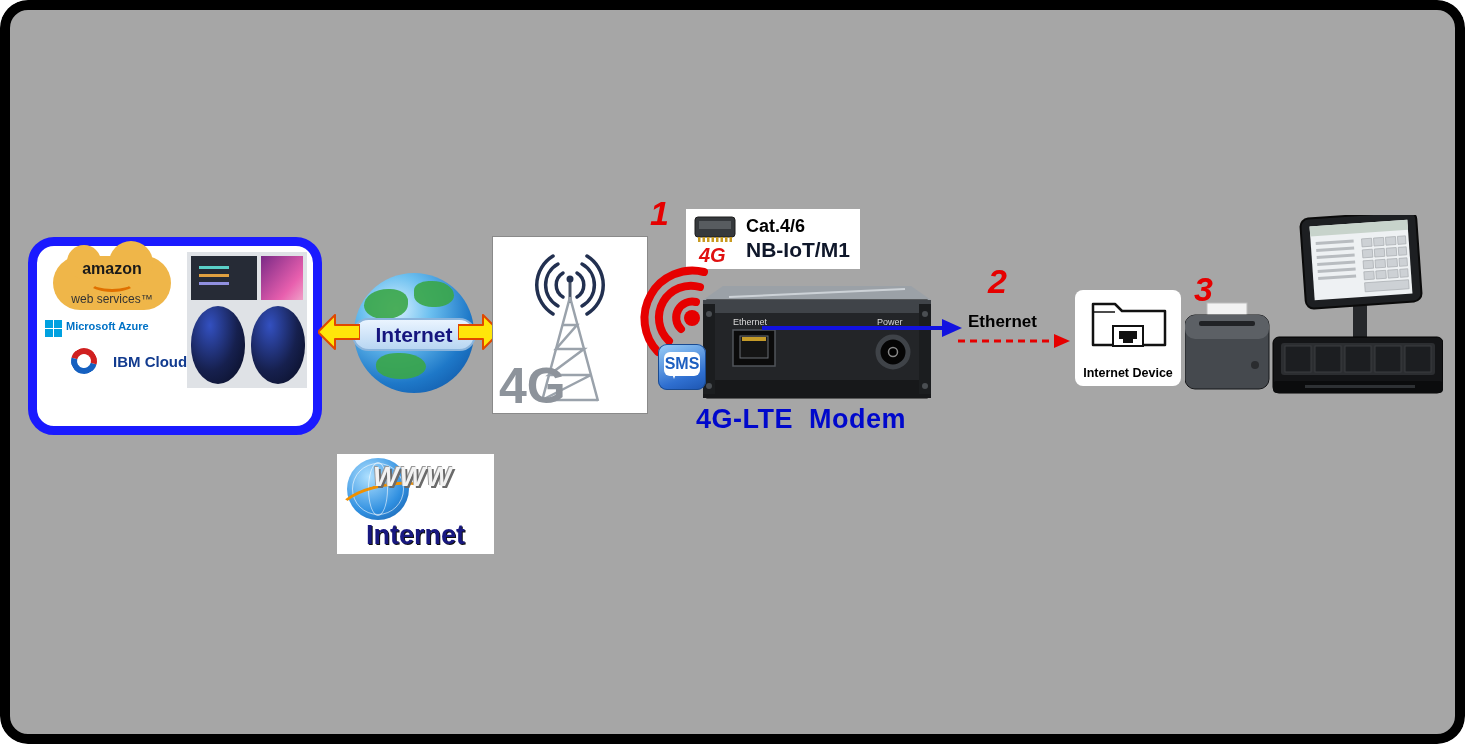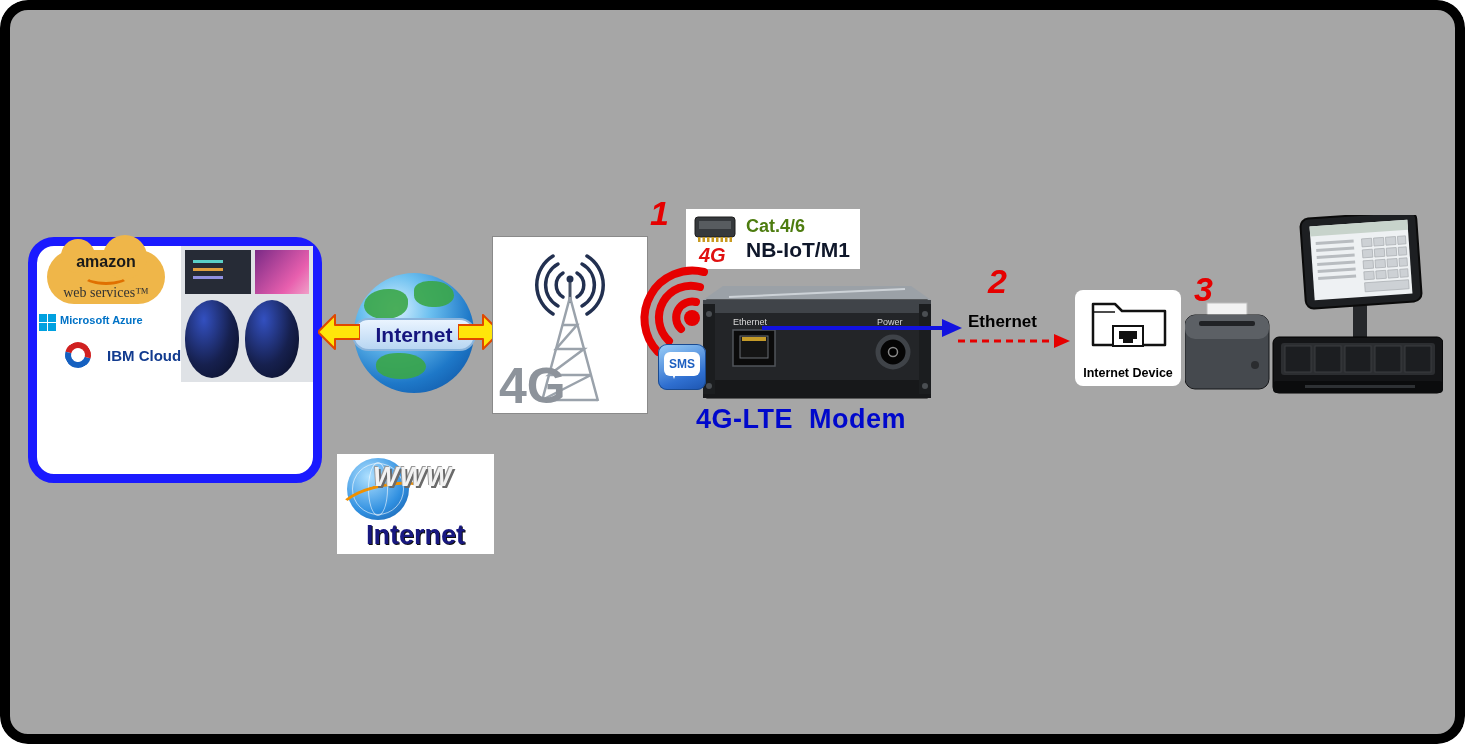--- a/index.html
+++ b/index.html
@@ -5,31 +5,31 @@
   html,body { margin:0; padding:0; background:#ffffff; }
   .stage { position:relative; width:1465px; height:744px; background:#a6a6a6;
            border-radius:28px; font-family:"Liberation Sans", sans-serif; overflow:hidden; }
   .frame { position:absolute; inset:0; border:10px solid #000; border-radius:28px;
            pointer-events:none; z-index:60; }
   .abs { position:absolute; }
   svg { display:block; }
   svg text { font-family:"Liberation Sans", sans-serif; }
 
   
-  .noc { left:28px; top:237px; width:294px; height:246px; background:#fff;
-         border:9px solid #1a1aff; border-radius:26px; box-sizing:border-box; }
+  .noc { left:28px; top:237px; width:294px; height:198px; background:#fff;
+         border:9px solid #1a1aff; border-radius:26px; box-sizing:border-box; padding:6px; }
   .noc-body { position:relative; display:flex; gap:6px; height:136px; }
   .logos { position:relative; width:138px; }
   .aws { position:absolute; left:10px; top:4px; width:118px; height:54px; background:#efb649;
          border-radius:30px; display:flex; flex-direction:column; align-items:center; justify-content:center; }
   .aws::before { content:""; position:absolute; left:14px; top:-11px; width:34px; height:34px; border-radius:50%; background:#efb649; }
   .aws::after  { content:""; position:absolute; right:18px; top:-15px; width:44px; height:44px; border-radius:50%; background:#efb649; }
   .aws span, .aws i { position:relative; z-index:1; }
   .aws-t1 { font-weight:bold; font-size:16px; color:#1a1a1a; line-height:1; }
-  .aws-t2 { font-size:14px; color:#333;font-family:Liberation Serif, serif; }
+  .aws-t2 { font-size:12px; color:#333; }
   .aws-smile { display:block; width:40px; height:12px; border:3px solid transparent;
                border-bottom-color:#e07000; border-radius:50%; margin-top:-3px; }
   .azure { position:absolute; left:2px; top:68px; display:flex; align-items:flex-start; gap:4px; }
   .ms-squares { width:17px; height:17px; display:grid; grid-template-columns:8px 8px; grid-template-rows:8px 8px; gap:1px; }
   .ms-squares i { background:#00a1e0; }
   .azure-text { font-size:11px; font-weight:bold; color:#0072c6; }
   .ibm { position:absolute; left:28px; top:96px; display:flex; align-items:center; gap:16px; }
   .ibm-swirl { width:26px; height:26px; border-radius:50%; border:6px solid #d02020;
                border-left-color:#1560c0; border-bottom-color:#1560c0; box-sizing:border-box; transform:rotate(-30deg); }
   .ibm-text { font-size:15px; font-weight:bold; color:#123b8f; }
@@ -75,33 +75,33 @@
                font-size:27px; color:#181880; text-shadow:1px 1px 0 #101010; }
 
   
   .marker { font-style:italic; font-weight:900; font-size:34px; color:#e60000; z-index:20; }
   .m1 { left:650px; top:194px; } .m2 { left:988px; top:262px; } .m3 { left:1194px; top:270px; }
 
   
   .module { left:686px; top:209px; width:174px; height:60px; background:#fff; box-sizing:border-box;
             display:flex; align-items:center; gap:8px; padding:2px 6px; }
   .module-texts { display:flex; flex-direction:column; line-height:1.2; }
-  .mt1 { font-weight:bold; font-size:18px; color:#4d7c0f; }
+  .mt1 { font-weight:bold; font-size:18px; color:#000000; }
   .mt2 { font-weight:bold; font-size:21px; color:#0f172a; }
 
   .gnss { left:884px; top:196px; width:64px; height:78px; background:#fff; }
   .gnss-label { position:absolute; bottom:2px; width:100%; text-align:center;
                 font-weight:bold; font-size:16px; color:#111; }
 
   .sms { left:658px; top:344px; width:48px; height:46px; border-radius:9px;
          background:linear-gradient(160deg,#9cd0f8,#2f6fd0 70%,#1d55b0);
          box-shadow:inset 0 0 0 1px #1a4a90; z-index:12; }
   .sms-bubble { position:absolute; left:6px; top:8px; width:36px; height:24px; background:#fff;
                 border-radius:6px; display:flex; align-items:center; justify-content:center;
-                font-weight:bold; font-size:12px; color:#1d5fc0; }
+                font-weight:bold; font-size:16px; color:#1d5fc0; }
   .sms-bubble::after { content:""; position:absolute; left:7px; bottom:-8px;
                 border:5px solid transparent; border-top:8px solid #fff; border-left-width:3px; border-right-width:3px; }
 
   
   .modemimg { left:703px; top:282px; z-index:10; }
   .waves { left:618px; top:226px; z-index:11; }
   .modem-caption { left:672px; top:404px; font-weight:bold; font-size:27px; color:#0008cc;
                    letter-spacing:.5px; white-space:pre;margin-left:24px; }
   .bluearrow { left:762px; top:314px; z-index:15; }
   .eth { left:968px; top:312px; font-weight:bold; font-size:17px; color:#000; }

